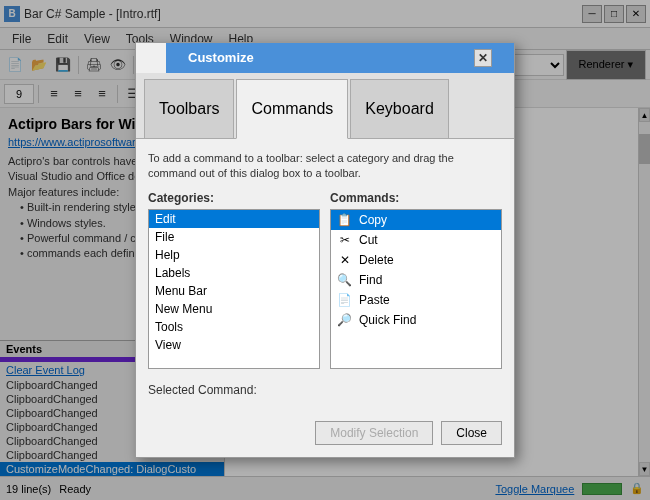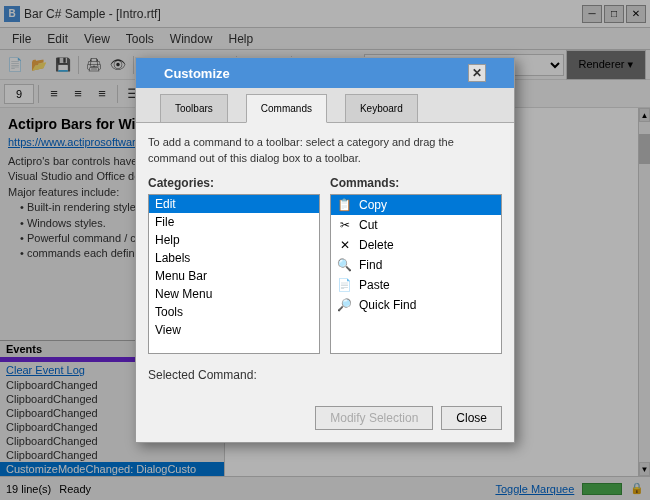--- a/index.html
+++ b/index.html
@@ -229,52 +229,52 @@
       background: #f0f0f0;
       border: 1px solid #999;
       box-shadow: 4px 4px 12px rgba(0,0,0,0.4);
       width: 380px;
       padding: 0;
     }
 
     .modal-titlebar {
       background: #4a90d9;
       color: white;
-      padding: 6px 28px;
+      padding: 6px 22px;
       display: flex;
       align-items: center;
       justify-content: space-between;
       font-size: 13px;
       font-weight: bold;
+      margin-left: 30px;
     }
     .modal-close-btn {
       width: 18px; height: 18px;
       background: #e0e0e0;
       border: 1px solid #999;
       color: #333;
       cursor: pointer;
       display: flex; align-items: center; justify-content: center;
       font-size: 12px;
     }
 
     .modal-tabs {
       display: flex;
       background: #e0e0e0;
       padding: 6px 8px 0;
       gap: 2px;
       border-bottom: 1px solid #aaa;
     }
     .modal-tab {
-      padding: 8px 14px;
+      padding: 20px 14px;
       border: 1px solid #aaa;
       border-bottom: none;
       cursor: pointer;
-      font-size: 10px;
+      font-size: 16px;
       background: #d0d0d0;
-      margin-left: 16px;
     }
     .modal-tab.active {
       background: #f0f0f0;
       border-bottom: 1px solid #f0f0f0;
       margin-bottom: -1px;
       z-index: 1;
     }
 
     .modal-body {
       padding: 12px;

